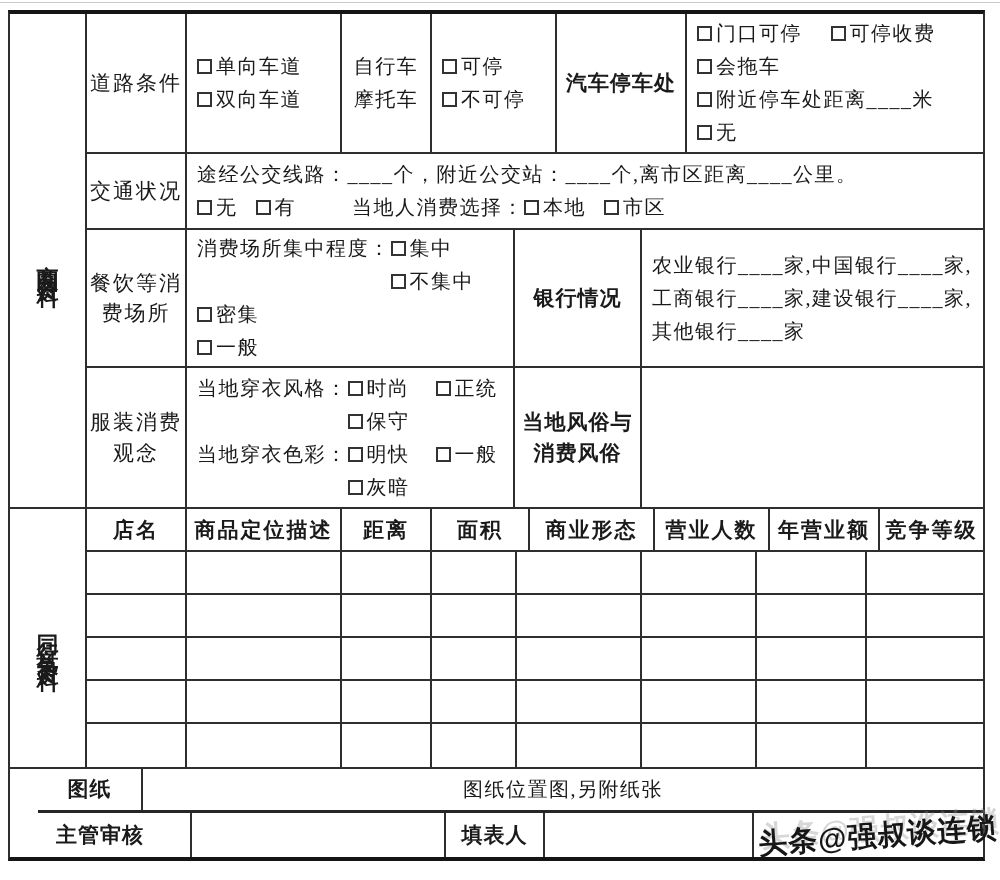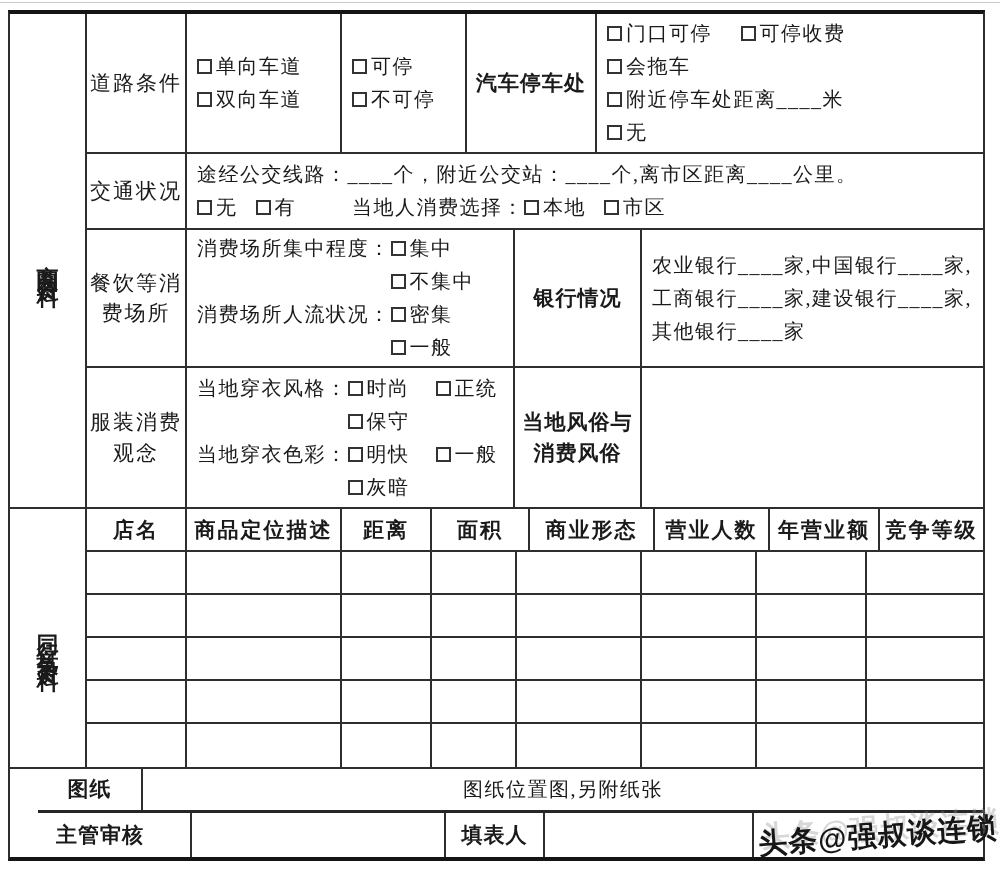--- a/index.html
+++ b/index.html
@@ -71,20 +71,24 @@
     <div class="rows">
 
       <div class="row" style="height:140px;">
         <div class="cell labelcell">
           <span>道路条件</span>
         </div>
         <div class="cell content" style="width:155px;">
           <div class="opt"><span class="cb"></span><span>单向车道</span></div>
           <div class="opt"><span class="cb"></span><span>双向车道</span></div>
         </div>
+        <div class="cell content center" style="width:90px;padding:6px 4px;">
+          <div>自行车</div>
+          <div>摩托车</div>
+        </div>
         <div class="cell content" style="width:125px;">
           <div class="opt"><span class="cb"></span><span>可停</span></div>
           <div class="opt"><span class="cb"></span><span>不可停</span></div>
         </div>
         <div class="cell boldcell" style="width:130px;">
           <span>汽车停车处</span>
         </div>
         <div class="cell last content">
           <div>
             <span class="opt"><span class="cb"></span><span>门口可停</span></span>
@@ -119,21 +123,20 @@
         </div>
         <div class="cell content" style="width:328px;">
           <div class="qline">
             <span class="qlabel">消费场所集中程度：</span>
             <span class="optstack">
               <span class="opt"><span class="cb"></span><span>集中</span></span>
               <span class="opt"><span class="cb"></span><span>不集中</span></span>
             </span>
           </div>
           <div class="qline">
-            <span class="qlabel">消费场所人流状况：</span>
             <span class="optstack">
               <span class="opt"><span class="cb"></span><span>密集</span></span>
               <span class="opt"><span class="cb"></span><span>一般</span></span>
             </span>
           </div>
         </div>
         <div class="cell boldcell" style="width:127px;">
           <span>银行情况</span>
         </div>
         <div class="cell last content">

